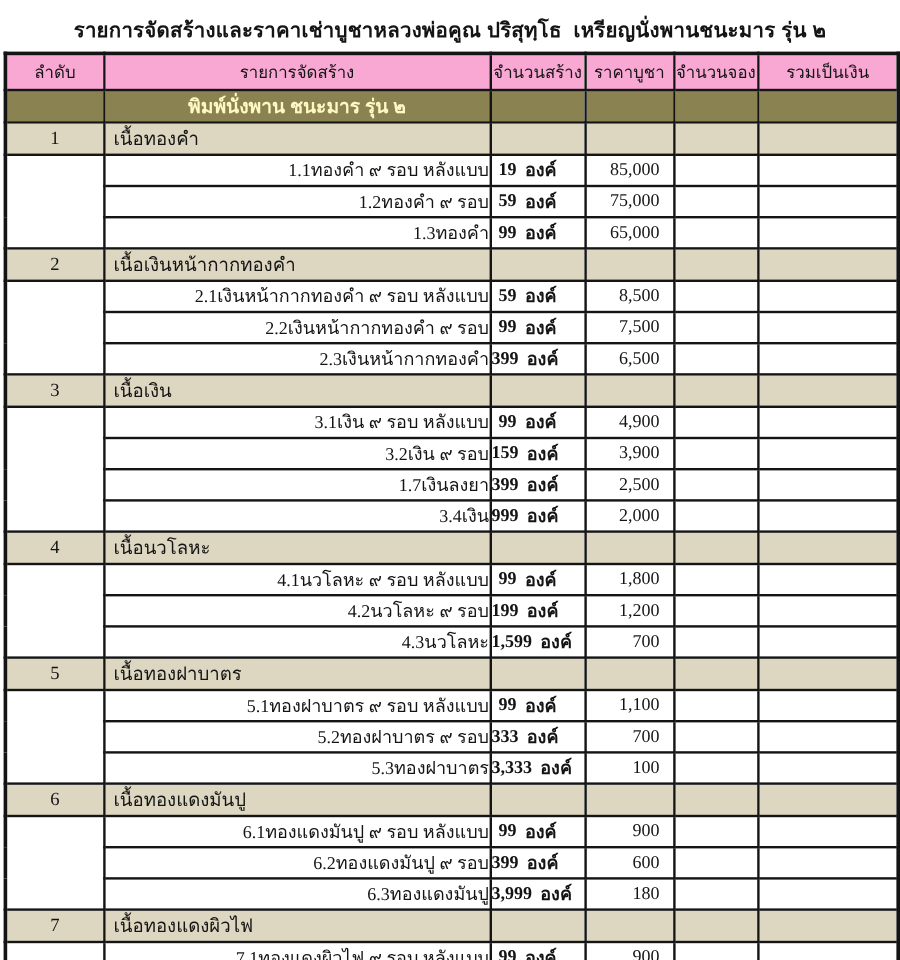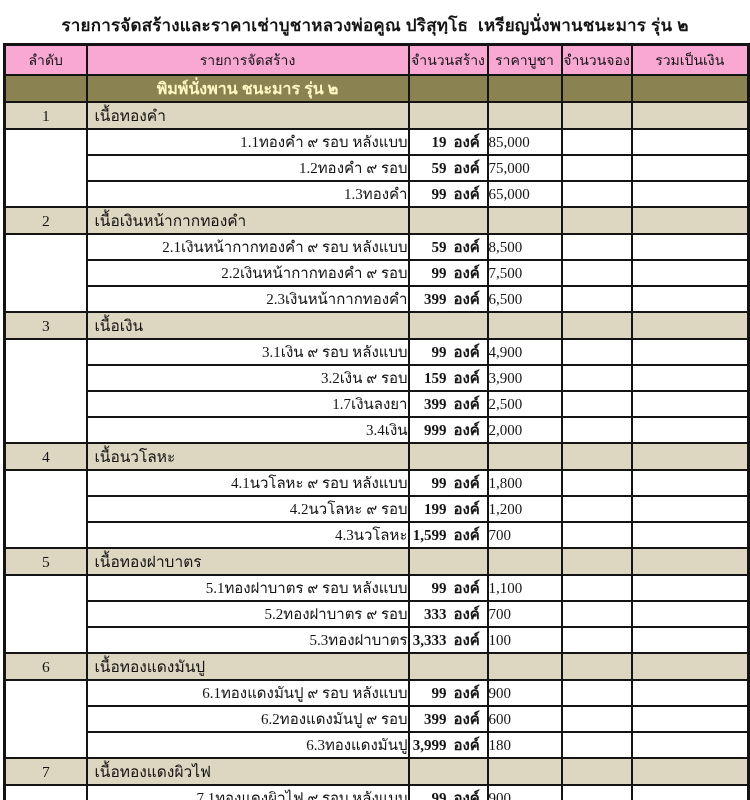--- a/index.html
+++ b/index.html
@@ -38,22 +38,22 @@
   tr.section-row td{background:#ddd7c2;height:19.5px;font-size:15.5px;}
   tr.section-row td.c-no{text-align:center;}
   tr.section-row td.c-name{padding-left:7px;text-align:left;}
   tr.detail-row td{height:19.5px;background:#ffffff;font-size:15px;}
   td.item{padding-left:3px;text-align:right;}
   td.item .code{display:inline-block;width:28px;}
   td.item .iname{display:inline-block;}
   td.qty{padding:0;font-weight:bold;}
   td.qty .wrap{display:flex;align-items:center;width:100%;}
   td.qty .num{flex:1;text-align:right;}
-  td.qty .unit{width:30px;text-align:left;margin-left:7px;padding-right:3px;}
-  td.price{padding-right:11px;}
+  td.qty .unit{width:30px;text-align:left;margin-left:7px;padding-right:19px;}
+  td.price{text-align:right;padding-right:11px;}
 </style>
 </head>
 <body>
 
 <div class="title">รายการจัดสร้างและราคาเช่าบูชาหลวงพ่อคูณ ปริสุทฺโธ  เหรียญนั่งพานชนะมาร รุ่น ๒</div>
 
 <table class="price-table">
   <colgroup>
     <col class="c0">
       <col class="c1">

